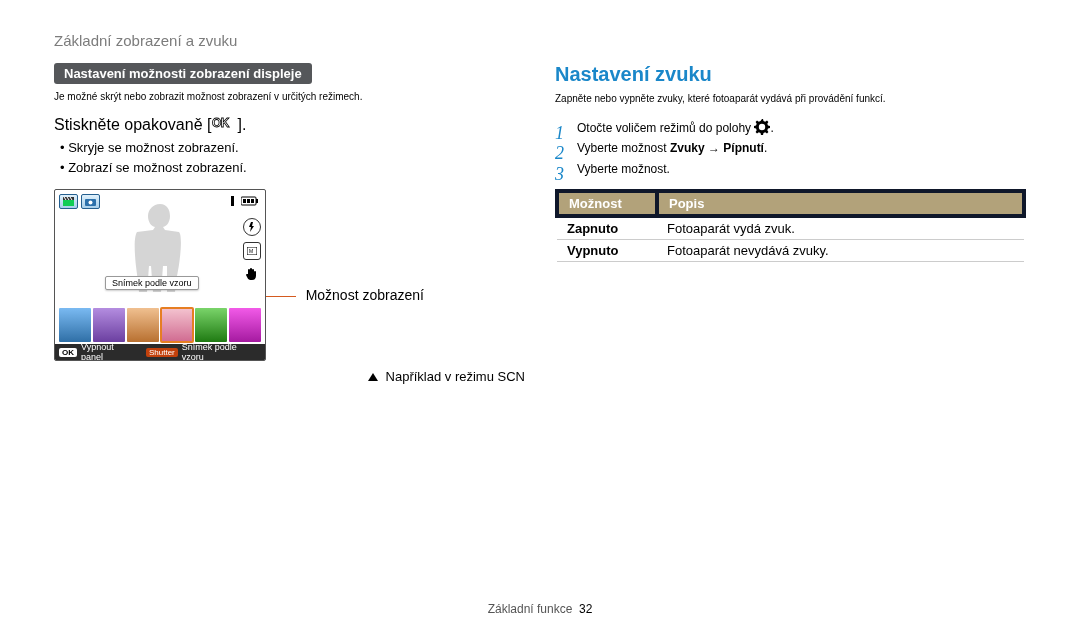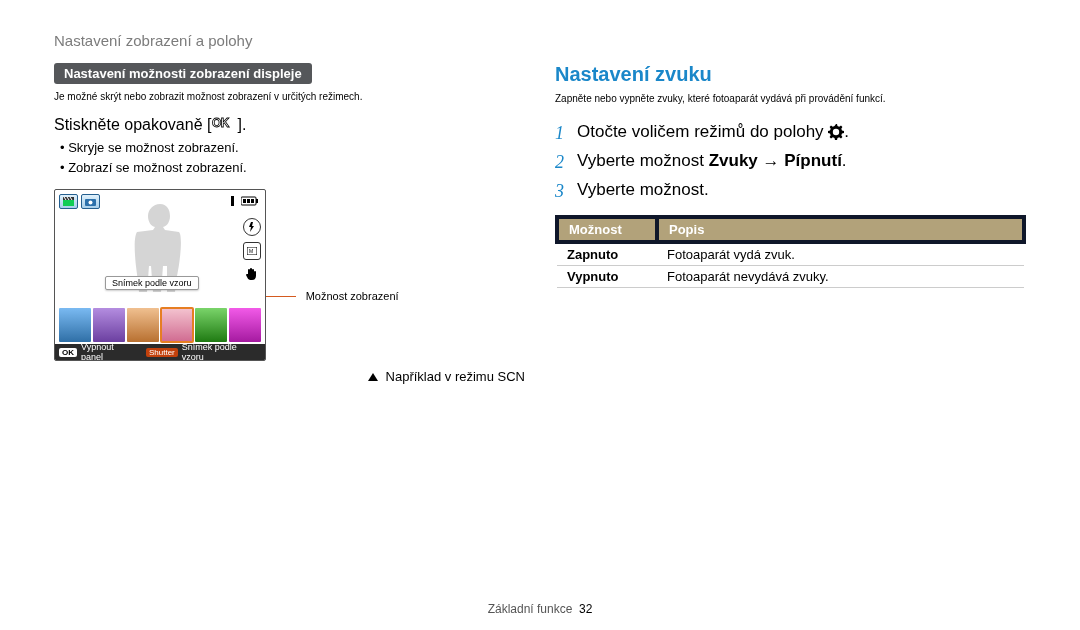--- a/index.html
+++ b/index.html
@@ -80,21 +80,21 @@
     margin: 0 0 6px 0;
   }
   ol.steps {
     margin: 8px 0 10px 0;
     padding: 0;
     list-style: none;
     counter-reset: step;
   }
   ol.steps li {
     counter-increment: step;
-    font-size: 17px;
+    font-size: 12px;
     line-height: 1.7;
     padding-left: 22px;
     position: relative;
   }
   ol.steps li::before {
     content: counter(step);
     position: absolute;
     left: 0;
     top: 0;
     color: #1a87c9;
@@ -235,21 +235,21 @@
     font-size: 8px;
   }
   .annotation-line {
     display:inline-block;
     width: 30px;
     border-top: 1px solid #d45a1f;
     vertical-align: middle;
     margin-right: 6px;
     margin-left: -12px;
   }
-  .annotation-text { font-size: 11px; }
+  .annotation-text { font-size: 14px; }
   .caption {
     margin-top: 8px;
     font-size: 13px;
     text-align: right;
   }
   .caption .tri {
     display:inline-block;
     width:0;height:0;
     border-left:5px solid transparent;
     border-right:5px solid transparent;
@@ -267,21 +267,21 @@
   }
   .footer .pg { font-weight: normal; color:#000; }
 
   .gear-inline svg { vertical-align: -3px; }
 </style>
 </head>
 <body>
 
 <div class="page">
 
-  <div class="header">Nastavení zobrazení a polohy</div>
+  <div class="header">Základní zobrazení a zvuku</div>
 
   <div class="columns">
 
     <div class="col">
       <div class="subheader-box">Nastavení možnosti zobrazení displeje</div>
       <p class="paragraph">Je možné skrýt nebo zobrazit možnost zobrazení v určitých režimech.</p>
 
       <div class="instruction">
         <span>Stiskněte opakovaně [</span><span class="ok-outline">
             <svg width="24" height="14" viewBox="0 0 24 14">

